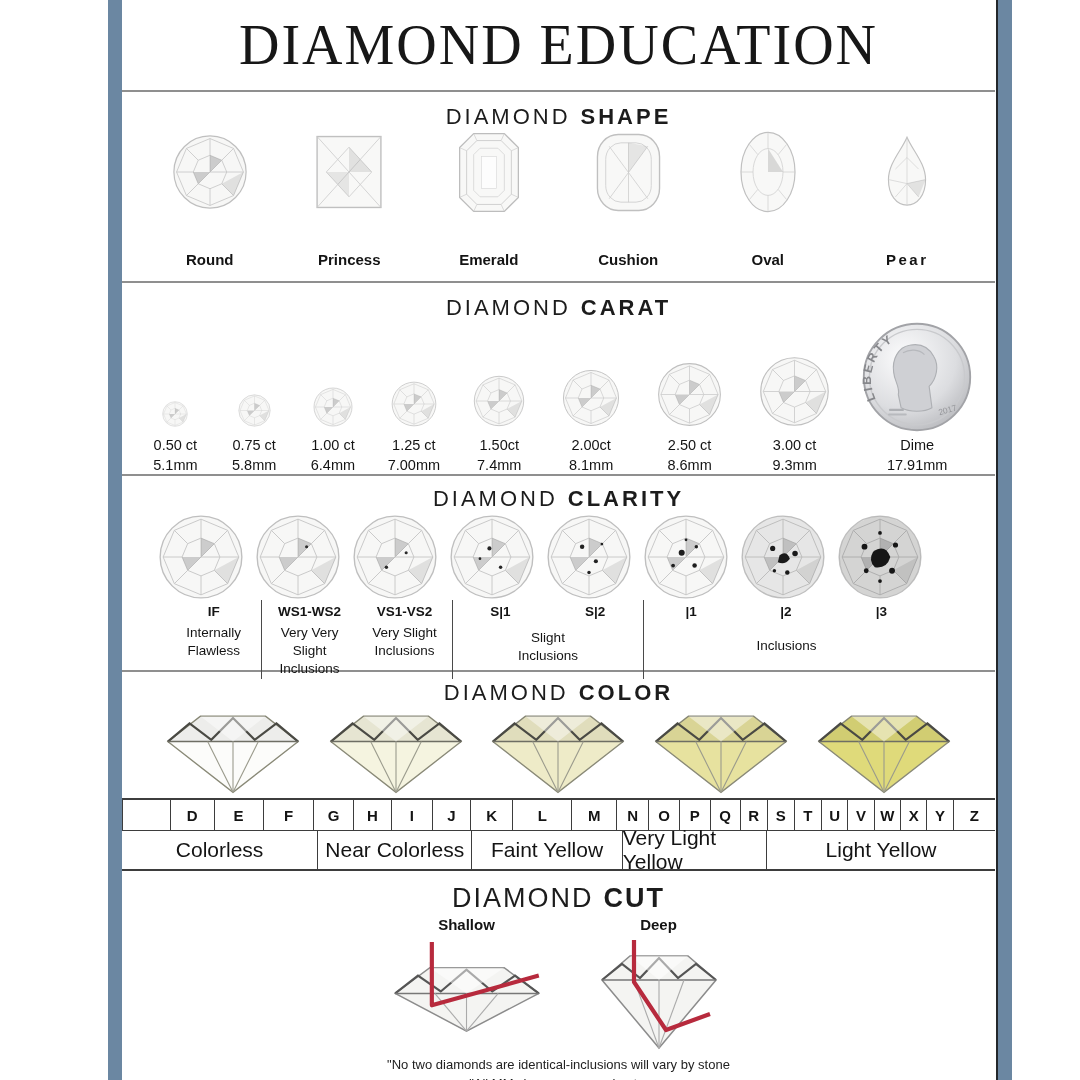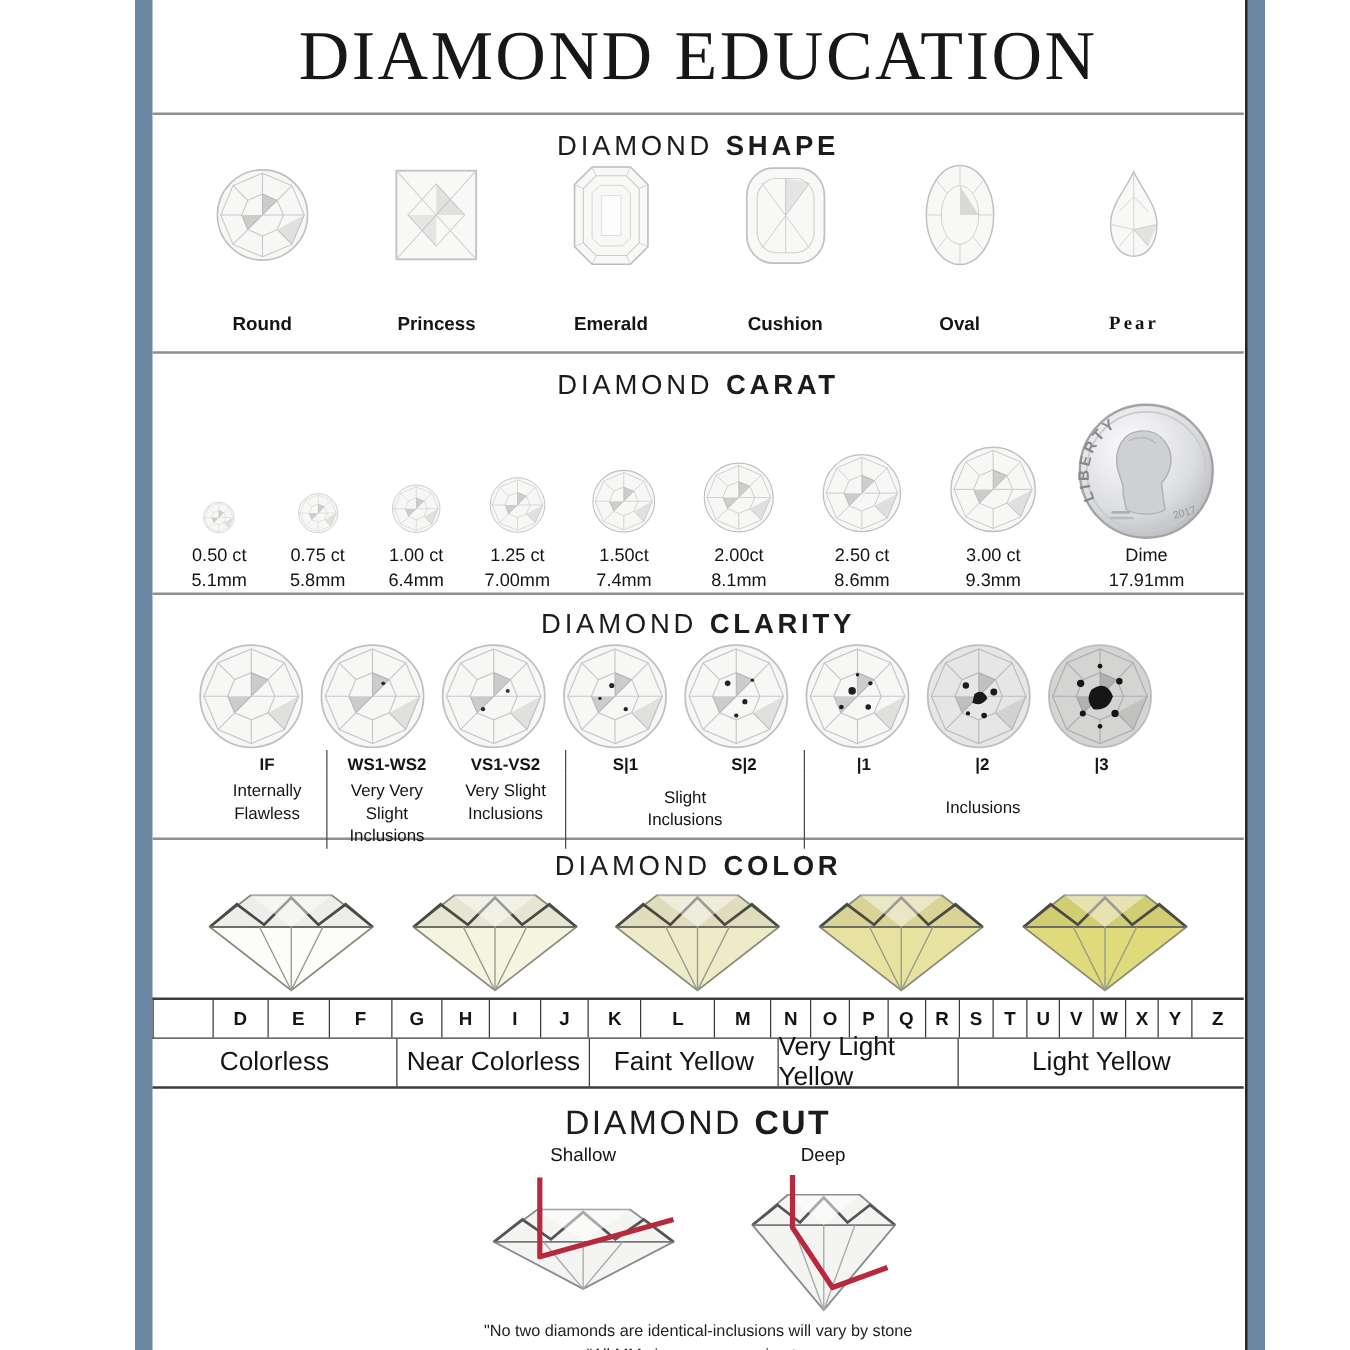--- a/index.html
+++ b/index.html
@@ -19,21 +19,21 @@
             font-size:22px;letter-spacing:3px;color:#1c1c1c;}
   .sec-head .b{font-weight:700;}
   .sec-head.big{font-size:27px;letter-spacing:2px;}
   
   .shape-sec{height:189px;display:flex;flex-direction:column;}
   .shape-sec .sec-head{margin-top:12px;}
   .shape-row{flex:1;display:flex;padding:0 18px;align-items:center;}
   .shape-col{flex:1;display:flex;flex-direction:column;align-items:center;justify-content:flex-end;height:100%;gap:37px;}
   .shape-col .gem{flex:1;display:flex;align-items:center;}
   .shape-label{font-weight:700;font-size:15px;height:34px;}
-  .shape-label.sp{letter-spacing:2.5px;font-family:Liberation Serif, serif;}
+  .shape-label.sp{letter-spacing:2.5px;}
   
   .carat-sec{height:191px;display:flex;flex-direction:column;}
   .carat-sec .sec-head{margin-top:12px;}
   .carat-row{flex:1;display:flex;padding:0 10px 0 14px;align-items:stretch;}
   .carat-col{display:flex;flex-direction:column;align-items:center;justify-content:space-between;}
   .carat-gem{flex:1;display:flex;align-items:flex-end;margin-bottom:10px;}
   .carat-ct{font-size:14.5px;height:20px;}
   .carat-mm{font-size:14.5px;height:26px;}
   
   .clar-sec{height:194px;display:flex;flex-direction:column;}
@@ -53,21 +53,21 @@
   .scale{display:flex;height:30px;border-top:2px solid #3d3d3d;border-bottom:1px solid #3d3d3d;
          border-left:1px solid #3d3d3d;}
   .scale-cell{border-right:1px solid #3d3d3d;display:flex;align-items:center;justify-content:center;
               font-weight:700;font-size:15px;flex-basis:0;}
   .groups{display:flex;height:38px;border-bottom:2px solid #3d3d3d;}
   .group-cell{display:flex;align-items:center;justify-content:center;font-size:21px;flex-basis:0;}
   .group-cell + .group-cell{border-left:1px solid #3d3d3d;}
   
   .cut-sec{height:203px;display:flex;flex-direction:column;align-items:center;}
   .cut-sec .sec-head{margin-top:8px;}
-  .cut-row{display:flex;gap:32px;margin-top:2px;}
+  .cut-row{display:flex;gap:32px;margin-top:2px;font-weight:bold;}
   .cut-col{display:flex;flex-direction:column;align-items:center;}
   .cut-label{font-size:15px;height:20px;}
   .footer{margin-top:2px;text-align:center;font-size:13px;line-height:1.45;color:#222;}
 </style>
 </head>
 <body>
 
 <svg width="0" height="0" style="position:absolute" aria-hidden="true">
   <defs>
     <radialGradient id="dimeGrad" cx="38%" cy="32%" r="75%">

